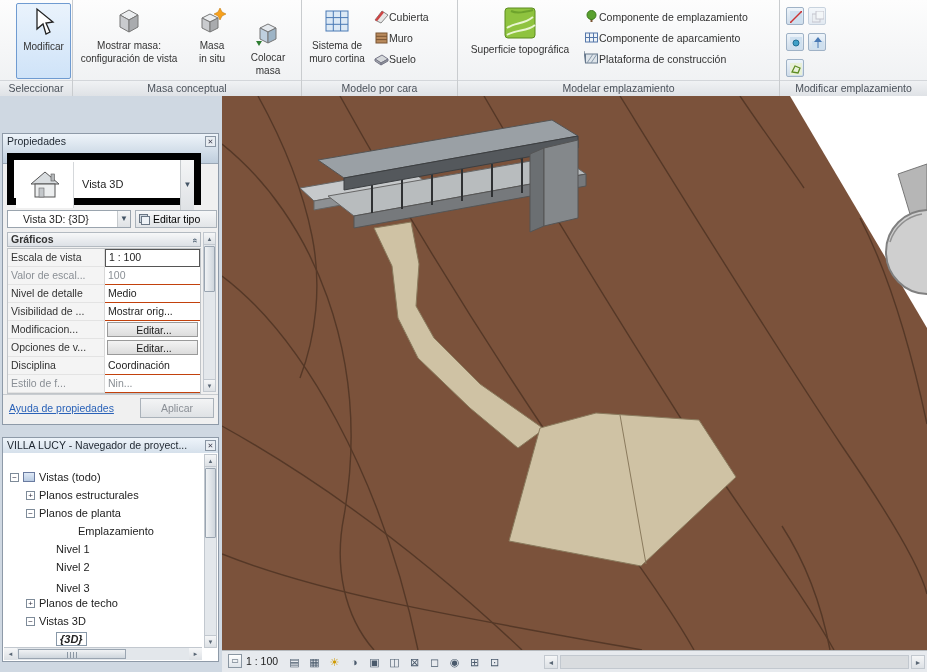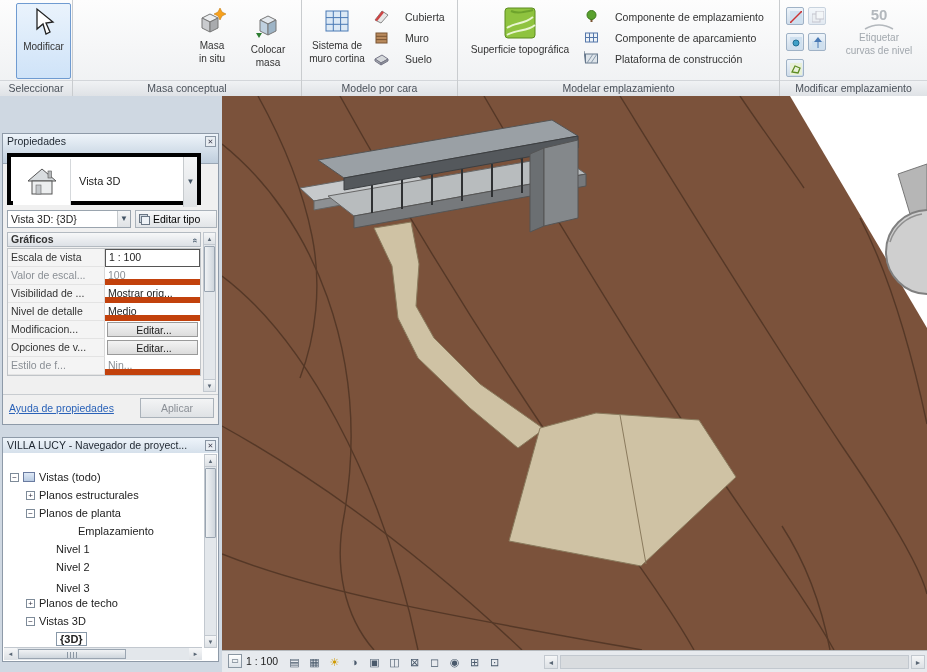--- a/index.html
+++ b/index.html
@@ -23,21 +23,21 @@
     background: linear-gradient(#f0f2f4,#dfe2e6); border-top:1px solid #d3d6da;
   }
   .bigbtn {
     display:flex; flex-direction:column; align-items:center; justify-content:flex-start;
     border:1px solid transparent; background:transparent; cursor:default;
     font-family:"Liberation Sans",sans-serif; font-size:10px; line-height:11px; color:#333;
     padding-top:3px; height:76px; border-radius:2px;
   }
   .bigbtn .blabel { text-align:center; margin-top:2px; white-space:nowrap; }
   .bigbtn.selected { background: linear-gradient(#eaf3fc,#cfe3f8); border:1px solid #6f9bd1; }
-  .smallrow { display:flex; align-items:center; gap:16px; height:21px; white-space:nowrap; font-size:10.5px; color:#333; }
+  .smallrow { display:flex; align-items:center; gap:0; height:21px; white-space:nowrap; font-size:10.5px; color:#333; }
   .icon16 { width:15px; height:15px; flex:0 0 15px; position:relative; }
   .modicon {
     position:absolute; width:18px; height:18px; border:1px solid #9fb2c6; border-radius:2px;
     background: linear-gradient(#eef4fa,#cfdcea);
   }
   .modicon .mark { position:absolute; inset:3px; }
   .tagbtn { position:absolute; display:flex; flex-direction:column; align-items:center; color:#a2a8ae; font-size:10px; line-height:11px; }
   .tagbtn .num { font-size:15px; color:#b3b8bd; font-weight:bold; line-height:16px; }
 
   
@@ -45,56 +45,56 @@
   .palette { position:absolute; left:2px; width:217px; border:1px solid #8e9aa8; background:#f0f0f0; }
   .pal-title {
     position:absolute; left:0; right:0; top:0; height:30px; line-height:14px;
     background: linear-gradient(#eef4fa,#bfcedd); border-bottom:1px solid #9aa7b5;
     font-size:10.5px; color:#1e2630; padding-left:4px; white-space:nowrap; overflow:hidden;
   }
   .closebox {
     position:absolute; right:2px; top:2px; width:11px; height:11px; line-height:9px;
     border:1px solid #8a96a4; background:#e8edf2; font-size:7px; text-align:center; color:#445;
   }
-  .typesel { position:absolute; left:4px; top:19px; width:194px; height:52px; background:#fff; border:4px solid #000000; }
+  .typesel { position:absolute; left:4px; top:19px; width:194px; height:52px; background:#fff; border:7px solid #000000; }
   .typesel .imgbox { position:absolute; left:2px; top:2px; width:58px; height:46px; border-right:1px solid #d5d8db; background:#fff; display:flex; align-items:center; justify-content:center; }
   .typesel .fam { position:absolute; left:68px; top:18px; font-size:11px; color:#222; }
   .typesel .drop { position:absolute; right:0; top:0; width:14px; height:50px; border-left:1px solid #c6cacd; background:linear-gradient(#f4f5f6,#dfe2e5); text-align:center; line-height:50px; font-size:8px; color:#456; }
-  .combo { position:absolute; left:4px; top:76px; width:124px; height:18px; background:#fff; border:1px solid #9aa4ae; font-size:10.5px; line-height:16px; padding-left:3px; white-space:nowrap; overflow:hidden; }
+  .combo { position:absolute; left:4px; top:76px; width:124px; height:18px; background:#fff; border:1px solid #9aa4ae; font-size:10.5px; line-height:16px; padding-left:15px; white-space:nowrap; overflow:hidden; }
   .combo .drop { position:absolute; right:0; top:0; width:13px; height:16px; border-left:1px solid #c6cacd; background:linear-gradient(#f4f5f6,#dfe2e5); text-align:center; line-height:15px; font-size:8px; color:#456; }
   .edittype { position:absolute; left:132px; top:76px; width:82px; height:18px; border:1px solid #aab2ba; background:linear-gradient(#f6f7f8,#e2e5e8); font-size:10.5px; line-height:16px; display:flex; align-items:center; gap:3px; padding-left:3px; white-space:nowrap; }
   .etico { width:11px; height:11px; position:relative; }
   .etico:before { content:""; position:absolute; left:0; top:0; width:7px; height:7px; border:1px solid #6a7684; background:#cdd6df; }
   .etico:after { content:""; position:absolute; right:0; bottom:0; width:7px; height:7px; border:1px solid #6a7684; background:#eef2f6; }
   .secthead { position:absolute; left:4px; top:98px; width:194px; height:15px; background:linear-gradient(#f7f8f9,#dde1e6); border:1px solid #b3bac1; font-size:10.5px; font-weight:bold; color:#333; line-height:13px; padding-left:3px; }
   .secthead .chev { position:absolute; right:3px; top:1px; font-size:9px; color:#567; transform:rotate(90deg); }
   .pgrid { position:absolute; left:4px; top:114px; width:194px; border:1px solid #c0c4c8; background:#fff; }
   .prow { display:flex; height:18px; }
   .pcell { height:18px; line-height:17px; font-size:10.5px; white-space:nowrap; overflow:hidden; }
   .plabel { width:97px; background:#f4f4f4; border-right:1px solid #d8d8d8; border-bottom:1px solid #e3e3e3; padding-left:3px; color:#333; }
-  .pvalue { width:95px; background:#fff; border-bottom:6px solid #c2410c; padding-left:3px; color:#222; }
+  .pvalue { width:95px; background:#fff; border-bottom:1px solid #c2410c; padding-left:3px; color:#222; }
   .pvalue.focus { border:1px solid #555; line-height:15px; }
   .pvalue.btnval { background:linear-gradient(#f3f3f3,#dcdcdc); border:1px solid #9a9a9a; margin:1px 2px; height:15px; line-height:14px; text-align:center; width:91px; }
   .prow.dim .pvalue, .prow.dim .plabel { color:#8a8f95; }
   .sepline { position:absolute; left:0; right:0; top:260px; height:1px; background:#c8ccd0; }
   .helplink { position:absolute; left:6px; top:268px; color:#2a62b8; text-decoration:underline; font-size:10.5px; }
   .applybtn { position:absolute; right:4px; top:264px; width:74px; height:20px; border:1px solid #aab2ba; background:linear-gradient(#f3f4f5,#dfe2e5); color:#8a8f96; font-size:10.5px; text-align:center; line-height:18px; }
 
   .vscroll { position:absolute; right:2px; width:13px; background:#e3e7eb; border:1px solid #c2c8cf; }
   .varrow { position:absolute; left:0; width:11px; height:12px; font-size:6px; text-align:center; line-height:12px; color:#5a6775; background:linear-gradient(#f5f6f7,#dde1e5); border-bottom:1px solid #c2c8cf; }
   .varrow.bottom { bottom:0; border-top:1px solid #c2c8cf; border-bottom:none; }
   .vthumb { position:absolute; left:0; width:11px; background:linear-gradient(90deg,#f0f2f4,#cfd6dd); border:1px solid #9aa5b1; border-radius:1px; }
 
   
   .tree { position:absolute; left:1px; top:15px; right:16px; bottom:15px; background:#fff; overflow:hidden; }
   .browser-body { position:absolute; inset:15px 0 0 0; background:#fff; }
   .titem { display:flex; align-items:center; height:18px; white-space:nowrap; font-size:11px; color:#222; }
   .expander { width:9px; height:9px; border:1px solid #7e8b99; background:#fff; font-size:8px; line-height:7px; text-align:center; color:#334; margin-right:4px; flex:0 0 9px; }
   .ticon { width:12px; height:10px; border:1px solid #6a7ba0; background:linear-gradient(#dfe9f6,#b9cbe2); margin-right:4px; flex:0 0 12px; }
-  .tlabel.sel { font-weight:bold; border:1px solid #8898a8; background:#fff; padding:0 3px; }
+  .tlabel.sel { font-weight:bold; border:1px solid #8898a8; background:#fff; padding:0 3px;font-style:italic; }
   .hscroll { position:absolute; left:1px; right:16px; bottom:1px; height:13px; background:#e3e7eb; border-top:1px solid #c2c8cf; }
   .harrow { position:absolute; top:0; width:13px; height:12px; font-size:6px; text-align:center; line-height:12px; color:#5a6775; background:linear-gradient(#f5f6f7,#dde1e5); }
   .hthumb { position:absolute; top:1px; height:10px; background:linear-gradient(#f0f2f4,#cfd6dd); border:1px solid #9aa5b1; }
   .hgrip { position:absolute; top:2px; left:50%; margin-left:-5px; width:10px; height:6px;
     background: repeating-linear-gradient(90deg,#8b97a3 0 1px,transparent 1px 3px); }
 
   
   .viewport { position:absolute; left:222px; top:96px; width:705px; height:554px; background:#fff; overflow:hidden; }
   .terrain { fill: var(--terrain,#7b523b); }
   .contours path { stroke: var(--contour,#553827); stroke-width:1.4; fill:none; }
@@ -126,33 +126,44 @@
                 <polygon points="5,2 5,22 11,17 14,27 18,25 14,16 21,15" fill="#ffffff" stroke="#222" stroke-width="1.3"></polygon>
               </svg>
           </span>
           <span class="blabel">Modificar</span>
         </button>
       </div>
       <div class="panel-label">Seleccionar</div>
     </div>
 
     <div class="rpanel" style="left:73px;width:229px;">
+      <button class="bigbtn" style="position:absolute;left:4px;top:2px;width:104px;">
+        <span>
+          <svg width="30" height="30" viewBox="0 0 30 30">
+            <polygon points="6,9 15,4 24,9 15,14" fill="#eceef0" stroke="#777"></polygon>
+            <polygon points="6,9 15,14 15,26 6,21" fill="#c9cbce" stroke="#777"></polygon>
+            <polygon points="24,9 15,14 15,26 24,21" fill="#a9abae" stroke="#777"></polygon>
+          </svg>
+        </span>
+        <span class="blabel">Mostrar masa:</span>
+        <span class="blabel">configuración de vista</span>
+      </button>
       <button class="bigbtn" style="position:absolute;left:112px;top:2px;width:54px;">
         <span>
           <svg width="30" height="30" viewBox="0 0 30 30">
             <polygon points="5,12 13,8 21,12 13,16" fill="#eceef0" stroke="#777"></polygon>
             <polygon points="5,12 13,16 13,26 5,22" fill="#c9cbce" stroke="#777"></polygon>
             <polygon points="21,12 13,16 13,26 21,22" fill="#a9abae" stroke="#777"></polygon>
             <path d="M23,2 l2,4 4,2 -4,2 -2,4 -2,-4 -4,-2 4,-2 z" fill="#f7a11d" stroke="#b86f00" stroke-width="0.5"></path>
           </svg>
         </span>
         <span class="blabel">Masa</span>
         <span class="blabel">in situ</span>
       </button>
-      <button class="bigbtn" style="position:absolute;left:168px;top:6px;width:54px;">
+      <button class="bigbtn" style="position:absolute;left:168px;top:14px;width:54px;">
         <span>
           <svg width="30" height="30" viewBox="0 0 30 30">
             <polygon points="7,10 15,6 23,10 15,14" fill="#e4e9ee" stroke="#777"></polygon>
             <polygon points="7,10 15,14 15,25 7,21" fill="#bfd0df" stroke="#777"></polygon>
             <polygon points="23,10 15,14 15,25 23,21" fill="#9db4c6" stroke="#777"></polygon>
             <polygon points="3,23 9,23 6,28" fill="#2e7d32"></polygon>
           </svg>
         </span>
         <span class="blabel">Colocar</span>
         <span class="blabel">masa</span>
@@ -283,28 +294,20 @@
               <polygon points="6,0 10,5 2,5" fill="#4a7ab5"></polygon>
               <line x1="6" y1="4" x2="6" y2="11" stroke="#4a7ab5"></line>
             </svg></span>
         </span>
       <span class="modicon" style="left:6px;top:59px;">
           <span class="mark"><svg width="12" height="12" viewBox="0 0 12 12">
               <rect x="0" y="0" width="12" height="12" fill="#e8f0d8"></rect>
               <polygon points="2,9 5,3 10,5 8,10" fill="none" stroke="#5d8c21" stroke-width="1.3"></polygon>
             </svg></span>
         </span>
-      <button class="tagbtn bigbtn" style="left:54px;top:4px;width:90px;border:none;background:transparent;" disabled="">
-        <span class="num">50</span>
-        <svg width="30" height="7" viewBox="0 0 30 7">
-            <path d="M1,6 C10,1 20,1 29,6" stroke="#b3b8bd" fill="none" stroke-width="1.5"></path>
-          </svg>
-        <span class="blabel">Etiquetar</span>
-        <span class="blabel">curvas de nivel</span>
-      </button>
       <div class="panel-label">Modificar emplazamiento</div>
     </div>
   </div>
 
   <div class="leftcol">
 
     <div class="palette" style="top:37px;height:292px;">
       <div class="pal-title">
         <span>Propiedades</span>
         <span class="closebox">✕</span>
@@ -340,34 +343,38 @@
       <div class="pgrid">
         <div class="prow">
           <div class="pcell plabel">Escala de vista</div>
           <div class="pcell pvalue focus">1 : 100</div>
         </div>
         <div class="prow dim">
           <div class="pcell plabel">Valor de escal...</div>
           <div class="pcell pvalue">100</div>
         </div>
         <div class="prow">
+          <div class="pcell plabel">Nivel de detalle</div>
+          <div class="pcell pvalue">Medio</div>
+        </div>
+        <div class="prow">
           <div class="pcell plabel">Visibilidad de ...</div>
           <div class="pcell pvalue">Mostrar orig...</div>
-        </div>
-        <div class="prow">
-          <div class="pcell plabel">Nivel de detalle</div>
-          <div class="pcell pvalue">Medio</div>
         </div>
         <div class="prow">
           <div class="pcell plabel">Modificacion...</div>
           <div class="pcell pvalue btnval">Editar...</div>
         </div>
         <div class="prow">
           <div class="pcell plabel">Opciones de v...</div>
           <div class="pcell pvalue btnval">Editar...</div>
+        </div>
+        <div class="prow">
+          <div class="pcell plabel">Disciplina</div>
+          <div class="pcell pvalue">Coordinación</div>
         </div>
         <div class="prow dim">
           <div class="pcell plabel">Estilo de f...</div>
           <div class="pcell pvalue">Nin...</div>
         </div>
       </div>
 
       <div class="vscroll" style="top:98px;height:160px;">
         <span class="varrow">▲</span>
         <div class="vthumb" style="top:13px;height:46px;"></div>

